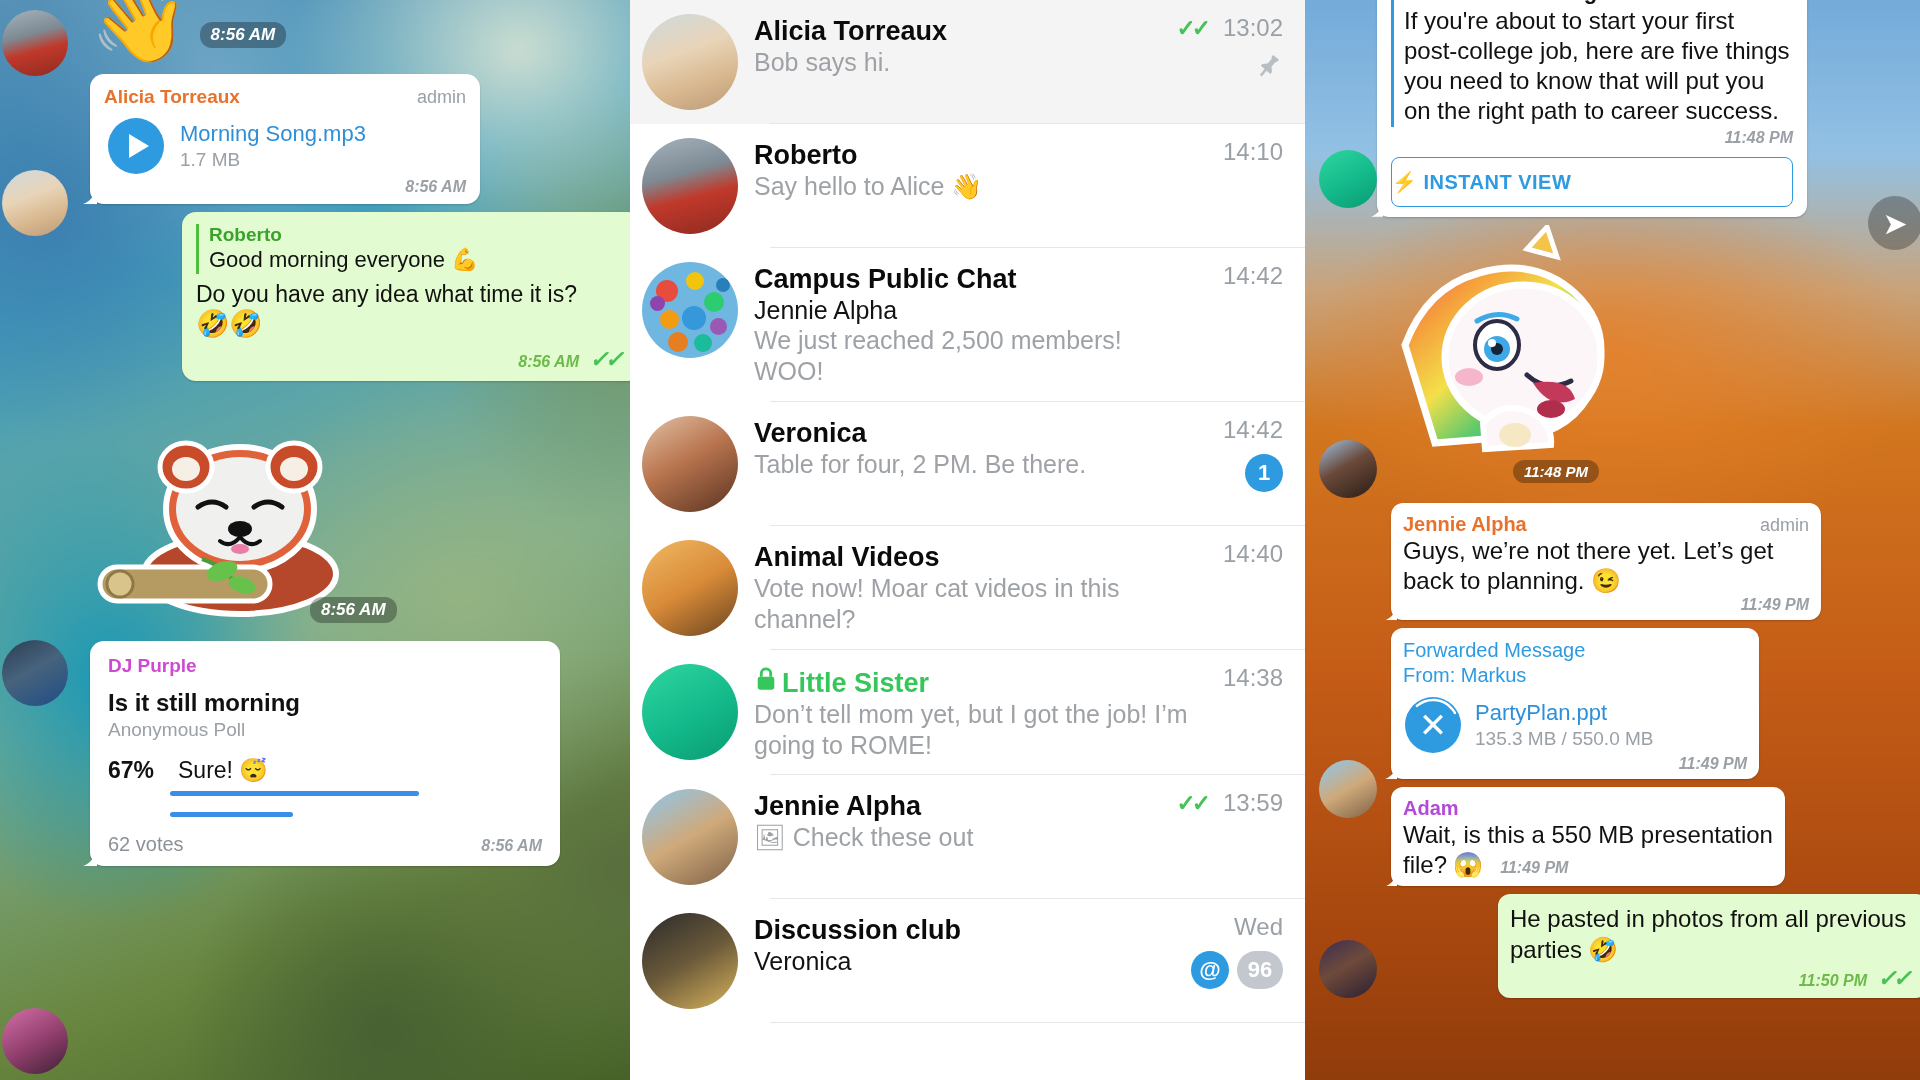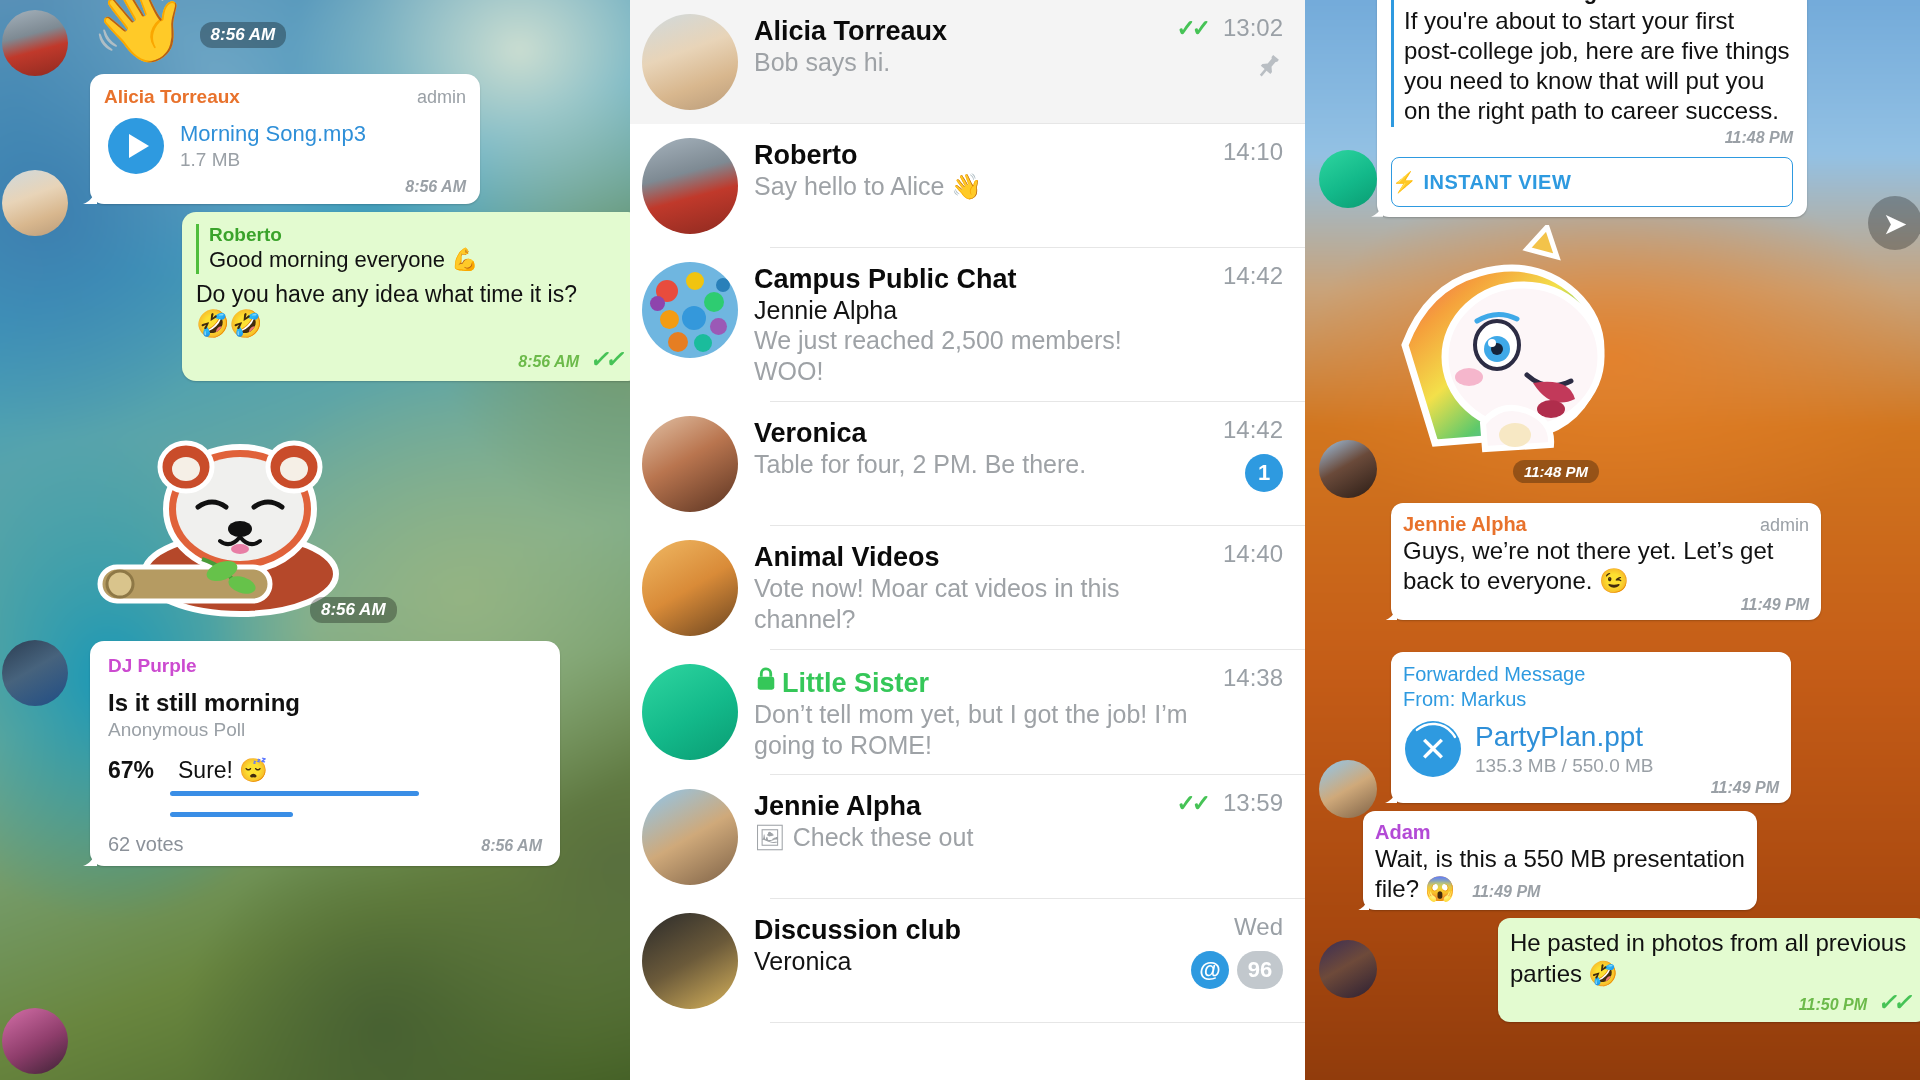--- a/index.html
+++ b/index.html
@@ -156,21 +156,21 @@
   .r-time { font-size: 16px; color:#9aa0a6; font-style:italic; font-weight:bold; }
   .r-time.green { color:#6cba4a; }
   .iv-quote { border-left: 3px solid #2e9ae0; padding-left: 10px; }
   .iv-btn { border: 1px solid #2e9ae0; border-radius: 8px; color:#2e9ae0; font-size:20px;
             font-weight:bold; letter-spacing:.5px; padding:12px 0; margin-top:10px; }
   .fwd-label { font-size:20px; color:#2e9ae0; line-height:1.22; }
   .doc-row { display:flex; align-items:center; gap:14px; margin:10px 2px 2px 2px; }
   .doc-circle { width:56px; height:56px; border-radius:50%; background:#2e9ae0; flex:none;
                 display:flex; align-items:center; justify-content:center; position:relative; }
   .doc-x { color:#fff; font-size: 34px; font-weight: 300; line-height:1; }
-  .doc-name { font-size:28px; color:#2e8fd8; font-weight:500; }
+  .doc-name { font-size:22px; color:#2e8fd8; font-weight:500; }
   .doc-size { font-size:19px; color:#9aa0a6; margin-top:2px; }
   .r-sender { font-size:20px; font-weight:bold; }
   .r-sender.orange { color:#e8722c; }
   .r-sender.purple { color:#b34ad6; }
   .r-admin { font-size:18px; color:#9aa0a6; }
   .r-head { display:flex; justify-content:space-between; gap:20px; align-items:baseline; }
   .fwd-arrow { position:absolute; right:-2px; top:196px; width:54px; height:54px; border-radius:50%;
                background: rgba(0,0,0,.28); display:flex; align-items:center; justify-content:center;
                color:#fff; font-size:30px; }
   .inline-time { display:inline-block; margin-left:10px; vertical-align:baseline; }
@@ -487,50 +487,50 @@
       </div>
 
       <div class="avatar av-afro" style="position:absolute; left:14px; top:440px; width:58px; height:58px;"></div>
 
       <div class="r-row" style="margin-top:2px; margin-left:72px;">
         <div class="r-bubble in" style="width:440px;">
           <div class="r-head">
             <span class="r-sender orange">Jennie Alpha</span>
             <span class="r-admin">admin</span>
           </div>
-          <div class="r-text">Guys, we’re not there yet. Let’s get back to everyone. 😉</div>
+          <div class="r-text">Guys, we’re not there yet. Let’s get back to planning. 😉</div>
           <div class="r-time" style="text-align:right;">11:49 PM</div>
         </div>
       </div>
 
       <div class="avatar av-blondeblu" style="position:absolute; left:14px; top:760px; width:58px; height:58px;"></div>
 
       <div class="r-row" style="margin-top:2px; margin-left:72px;">
-        <div class="r-bubble in" style="width:400px;margin-top:24px;">
+        <div class="r-bubble in" style="width:368px;">
           <div class="fwd-label">Forwarded Message</div>
           <div class="fwd-label">From: Markus</div>
           <div class="doc-row">
             <div class="doc-circle">
               <svg width="56" height="56" viewBox="0 0 56 56" style="position:absolute;left:0;top:0">
                 <circle cx="28" cy="28" r="25" fill="none" stroke="#ffffff" stroke-width="2.5" stroke-dasharray="44 200" stroke-linecap="round" transform="rotate(-130 28 28)"></circle>
               </svg>
               <span class="doc-x">✕</span>
             </div>
             <div>
               <div class="doc-name">PartyPlan.ppt</div>
               <div class="doc-size">135.3 MB / 550.0 MB</div>
             </div>
           </div>
           <div class="r-time" style="text-align:right;">11:49 PM</div>
         </div>
       </div>
 
       <div class="avatar av-adam" style="position:absolute; left:14px; top:940px; width:58px; height:58px;"></div>
 
-      <div class="r-row" style="margin-top:2px; margin-left:44px;">
+      <div class="r-row" style="margin-top:2px; margin-left:72px;">
         <div class="r-bubble in" style="width:394px;">
           <div class="r-sender purple">Adam</div>
           <div class="r-text">
             <span>Wait, is this a 550 MB presentation file? 😱</span>
             <span class="r-time inline-time">11:49 PM</span>
           </div>
         </div>
       </div>
 
       <div class="r-row out" style="margin-top:4px;">

